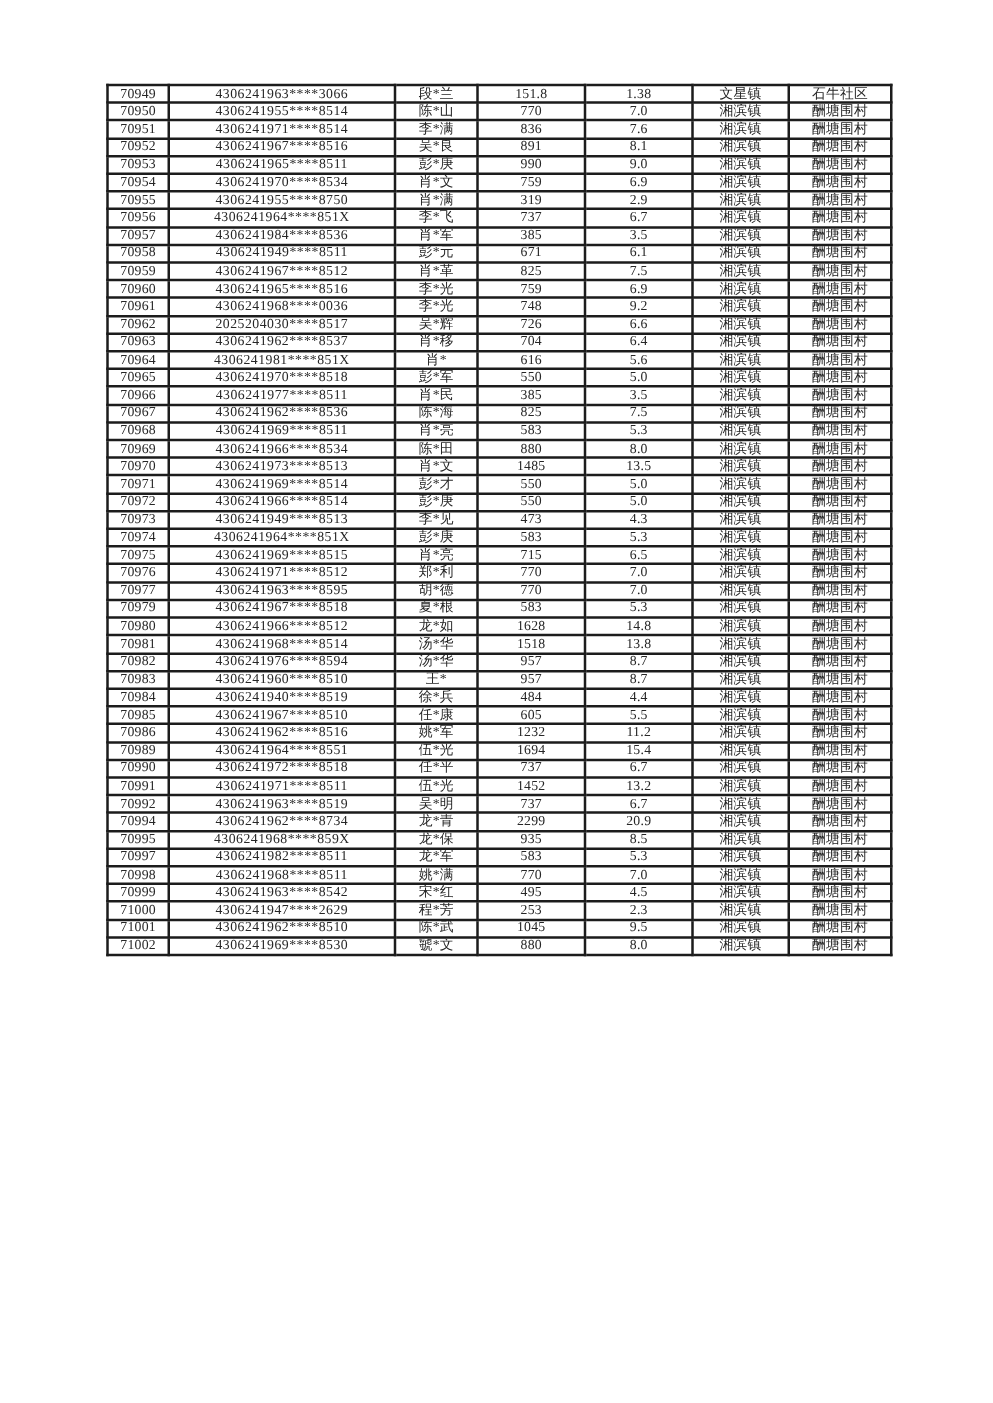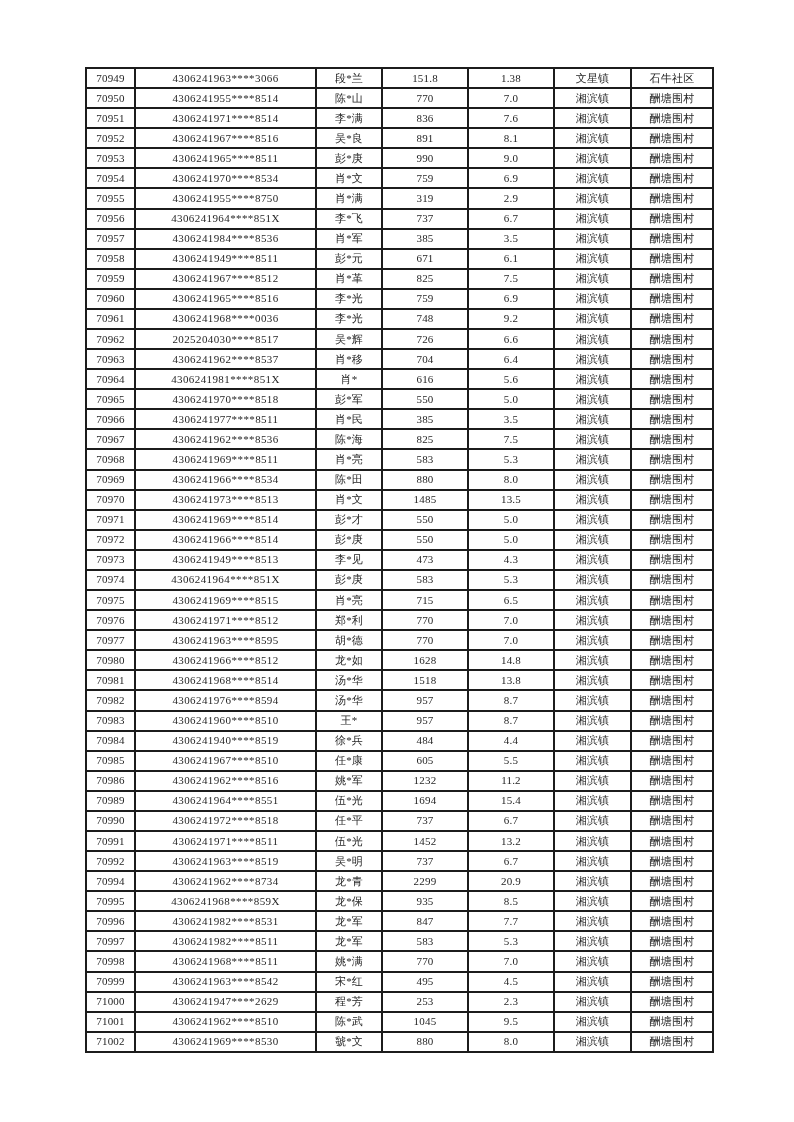--- a/index.html
+++ b/index.html
@@ -13,21 +13,21 @@
     height: 1122px;
     background: #ffffff;
     overflow: hidden;
     font-family: "Liberation Serif", "DejaVu Serif", serif;
   }
   table.records {
     position: absolute;
     left: 85px;
     top: 67px;
     width: 627px;
-    height: 986px;
+    height: 698px;
     border-collapse: collapse;
     table-layout: fixed;
   }
   table.records td {
     border: 2px solid #1c1c1c;
     text-align: center;
     vertical-align: middle;
     font-size: 11px;
     line-height: 1;
     color: #262626;
@@ -311,20 +311,29 @@
         <tr>
           <td class="col-serial_no">70977</td>
           <td class="col-id">4306241963****8595</td>
           <td class="col-name">胡*德</td>
           <td class="col-amount">770</td>
           <td class="col-amount2">7.0</td>
           <td class="col-town">湘滨镇</td>
           <td class="col-village">酬塘围村</td>
         </tr>
         <tr>
+          <td class="col-serial_no">70979</td>
+          <td class="col-id">4306241967****8518</td>
+          <td class="col-name">夏*根</td>
+          <td class="col-amount">583</td>
+          <td class="col-amount2">5.3</td>
+          <td class="col-town">湘滨镇</td>
+          <td class="col-village">酬塘围村</td>
+        </tr>
+        <tr>
           <td class="col-serial_no">70980</td>
           <td class="col-id">4306241966****8512</td>
           <td class="col-name">龙*如</td>
           <td class="col-amount">1628</td>
           <td class="col-amount2">14.8</td>
           <td class="col-town">湘滨镇</td>
           <td class="col-village">酬塘围村</td>
         </tr>
         <tr>
           <td class="col-serial_no">70981</td>
@@ -428,29 +437,20 @@
         <tr>
           <td class="col-serial_no">70995</td>
           <td class="col-id">4306241968****859X</td>
           <td class="col-name">龙*保</td>
           <td class="col-amount">935</td>
           <td class="col-amount2">8.5</td>
           <td class="col-town">湘滨镇</td>
           <td class="col-village">酬塘围村</td>
         </tr>
         <tr>
-          <td class="col-serial_no">70996</td>
-          <td class="col-id">4306241982****8531</td>
-          <td class="col-name">龙*军</td>
-          <td class="col-amount">847</td>
-          <td class="col-amount2">7.7</td>
-          <td class="col-town">湘滨镇</td>
-          <td class="col-village">酬塘围村</td>
-        </tr>
-        <tr>
           <td class="col-serial_no">70997</td>
           <td class="col-id">4306241982****8511</td>
           <td class="col-name">龙*军</td>
           <td class="col-amount">583</td>
           <td class="col-amount2">5.3</td>
           <td class="col-town">湘滨镇</td>
           <td class="col-village">酬塘围村</td>
         </tr>
         <tr>
           <td class="col-serial_no">70998</td>

